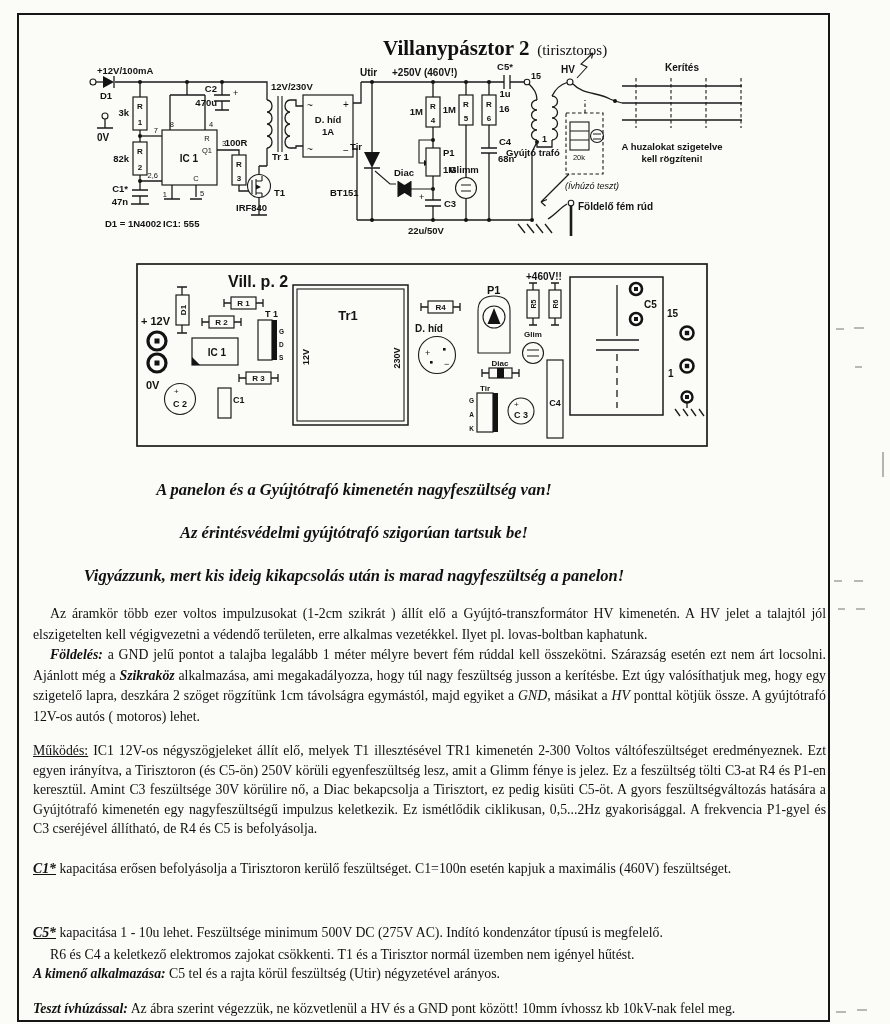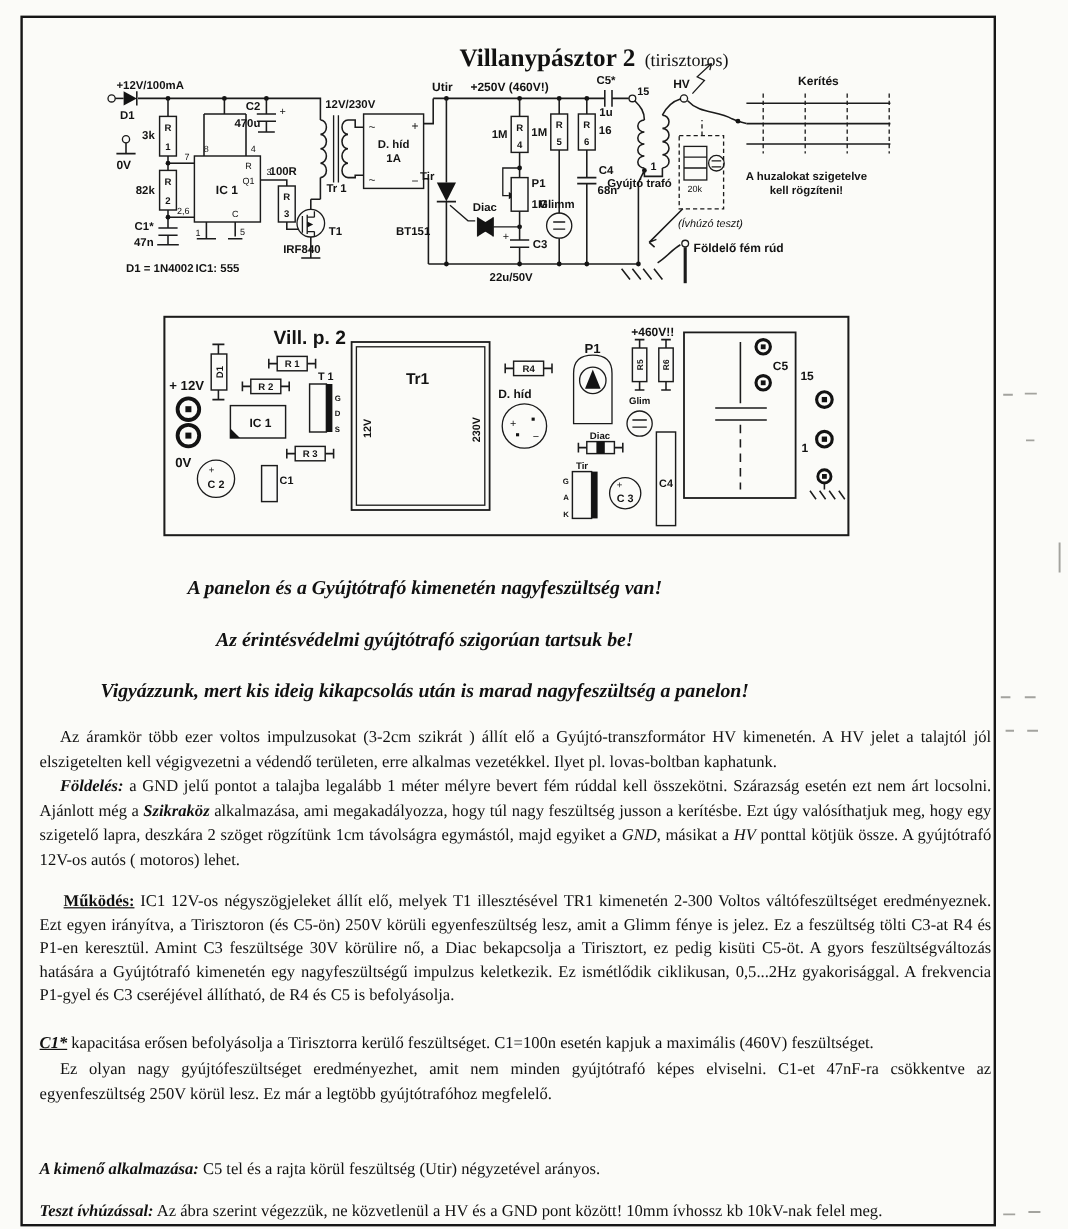--- a/index.html
+++ b/index.html
@@ -13,21 +13,21 @@
   .warn{position:absolute;left:17px;width:674px;text-align:center;
         font-weight:bold;font-style:italic;font-size:16.5px;white-space:nowrap;}
   .para{position:absolute;left:33px;width:793px;font-size:13.8px;line-height:20.5px;
         text-align:justify;}
   .para.tight{line-height:19.5px;}
   .para.wide{line-height:21.5px;}
   .para.wider{line-height:22px;}
   .ind{text-indent:17px;}
   .bi{font-weight:bold;font-style:italic;}
   .u{text-decoration:underline;}
-  .b{font-weight:bold;margin-left:20px;}
+  .b{font-weight:normal;}
   .it{font-style:italic;}
   svg{position:absolute;left:0;top:0;}
   svg text{font-family:"Liberation Sans",sans-serif;fill:#131313;}
   .lb{font-weight:bold;}
   .wire{stroke:#1b1b1b;stroke-width:1.3;fill:none;}
   .wire2{stroke:#1b1b1b;stroke-width:1.1;fill:none;}
   .box{stroke:#1b1b1b;stroke-width:1.2;fill:#fbfbf8;}
   .fillb{fill:#131313;stroke:none;}
   .dash{stroke:#1b1b1b;stroke-width:1.1;fill:none;stroke-dasharray:3.5,2.5;}
 </style>
@@ -375,31 +375,32 @@
 
   <g stroke="#a3a39e" stroke-width="1.6">
     <path d="M836,329 H844 M854,328 H864 M855,367 H862 M883,452 V477 M834,581 H842 M854,581 H863 M838,609 H845 M856,609 H865 M836,1012 H846 M857,1010 H867"></path>
   </g>
 </svg>
 
 <div class="warn" style="top:480px">A panelon és a Gyújtótrafó kimenetén nagyfeszültség van!</div>
 <div class="warn" style="top:523px">Az érintésvédelmi gyújtótrafó szigorúan tartsuk be!</div>
 <div class="warn" style="top:566px">Vigyázzunk, mert kis ideig kikapcsolás után is marad nagyfeszültség a panelon!</div>
 
-<div class="para ind" style="top:604px">Az áramkör több ezer voltos impulzusokat (3-2cm szikrát ) állít elő a Gyújtó-transzformátor HV kimenetén. A HV jelet a talajtól jól elszigetelten kell végigvezetni a védendő területen, erre alkalmas vezetékkel. Ilyet pl. lovas-boltban kaphatunk.</div>
+<div class="para ind" style="top:604px">Az áramkör több ezer voltos impulzusokat (1-2cm szikrát ) állít elő a Gyújtó-transzformátor HV kimenetén. A HV jelet a talajtól jól elszigetelten kell végigvezetni a védendő területen, erre alkalmas vezetékkel. Ilyet pl. lovas-boltban kaphatunk.</div>
 
 <div class="para ind" style="top:645px"><span class="bi">Földelés:</span><span> a GND jelű pontot a talajba legalább 1 méter mélyre bevert fém rúddal kell összekötni. Szárazság esetén ezt nem árt locsolni.  Ajánlott még a </span><span class="bi">Szikraköz</span><span> alkalmazása, ami megakadályozza, hogy túl nagy feszültség jusson a kerítésbe. Ezt úgy valósíthatjuk meg, hogy egy szigetelő lapra, deszkára 2 szöget rögzítünk 1cm távolságra egymástól, majd egyiket a </span><span class="it">GND</span><span>, másikat a </span><span class="it">HV</span><span> ponttal kötjük össze.  A gyújtótrafó 12V-os autós ( motoros) lehet.</span></div>
 
 <div class="para tight" style="top:741px">
   <div><span class="b u">Működés:</span><span> IC1 12V-os négyszögjeleket állít elő, melyek T1 illesztésével TR1 kimenetén 2-300 Voltos váltófeszültséget eredményeznek.  Ezt egyen irányítva, a Tirisztoron (és C5-ön) 250V körüli egyenfeszültség lesz, amit a Glimm fénye is jelez. Ez a feszültség tölti C3-at R4 és P1-en keresztül. Amint C3 feszültsége 30V körülire nő, a Diac bekapcsolja a Tirisztort, ez pedig kisüti C5-öt. A gyors feszültségváltozás hatására a Gyújtótrafó kimenetén egy nagyfeszültségű impulzus keletkezik. Ez ismétlődik ciklikusan, 0,5...2Hz gyakorisággal. A frekvencia P1-gyel és C3 cseréjével állítható, de R4 és C5 is befolyásolja.</span></div>
 </div>
 
 <div class="para wide" style="top:858px">
-  <div><span class="bi u">C1*</span><span> kapacitása erősen befolyásolja a Tirisztorra kerülő feszültséget. C1=100n esetén kapjuk a maximális (460V) feszültséget.</span></div>
-  <div class="ind">Ez olyan nagy gyújtófeszültséget eredményezhet, amit nem minden gyújtótrafó képes elviselni.  C1-et 47nF-ra csökkentve az egyenfeszültség 250V  körül lesz. Ez már a legtöbb gyújtótrafóhoz megfelelő.</div>
+  <div><span class="bi u">C1*</span><span> kapacitása erősen befolyásolja a Tirisztoron kerülő feszültséget. C1=100n esetén kapjuk a maximális (460V) feszültséget.</span></div>
 </div>
 
 <div class="para wider" style="top:922px">
+  <div><span class="bi u">C5*</span><span>  kapacitása 1 - 10u lehet. Feszültsége minimum 500V DC (275V AC). Indító kondenzátor típusú is megfelelő.</span></div>
+  <div class="ind">R6 és C4 a keletkező elektromos zajokat csökkenti.  T1 és a Tirisztor normál üzemben nem igényel hűtést.</div>
 </div>
 
 <div class="para" style="top:964px"><span class="bi">A kimenő alkalmazása:</span><span>  C5 tel és a rajta körül feszültség (Utir) négyzetével arányos.</span></div>
 
 <div class="para" style="top:999px"><span class="bi">Teszt ívhúzással:</span><span> Az ábra szerint végezzük, ne közvetlenül a HV és a GND pont között!  10mm ívhossz kb 10kV-nak felel meg.</span></div>
 
 </body></html>

